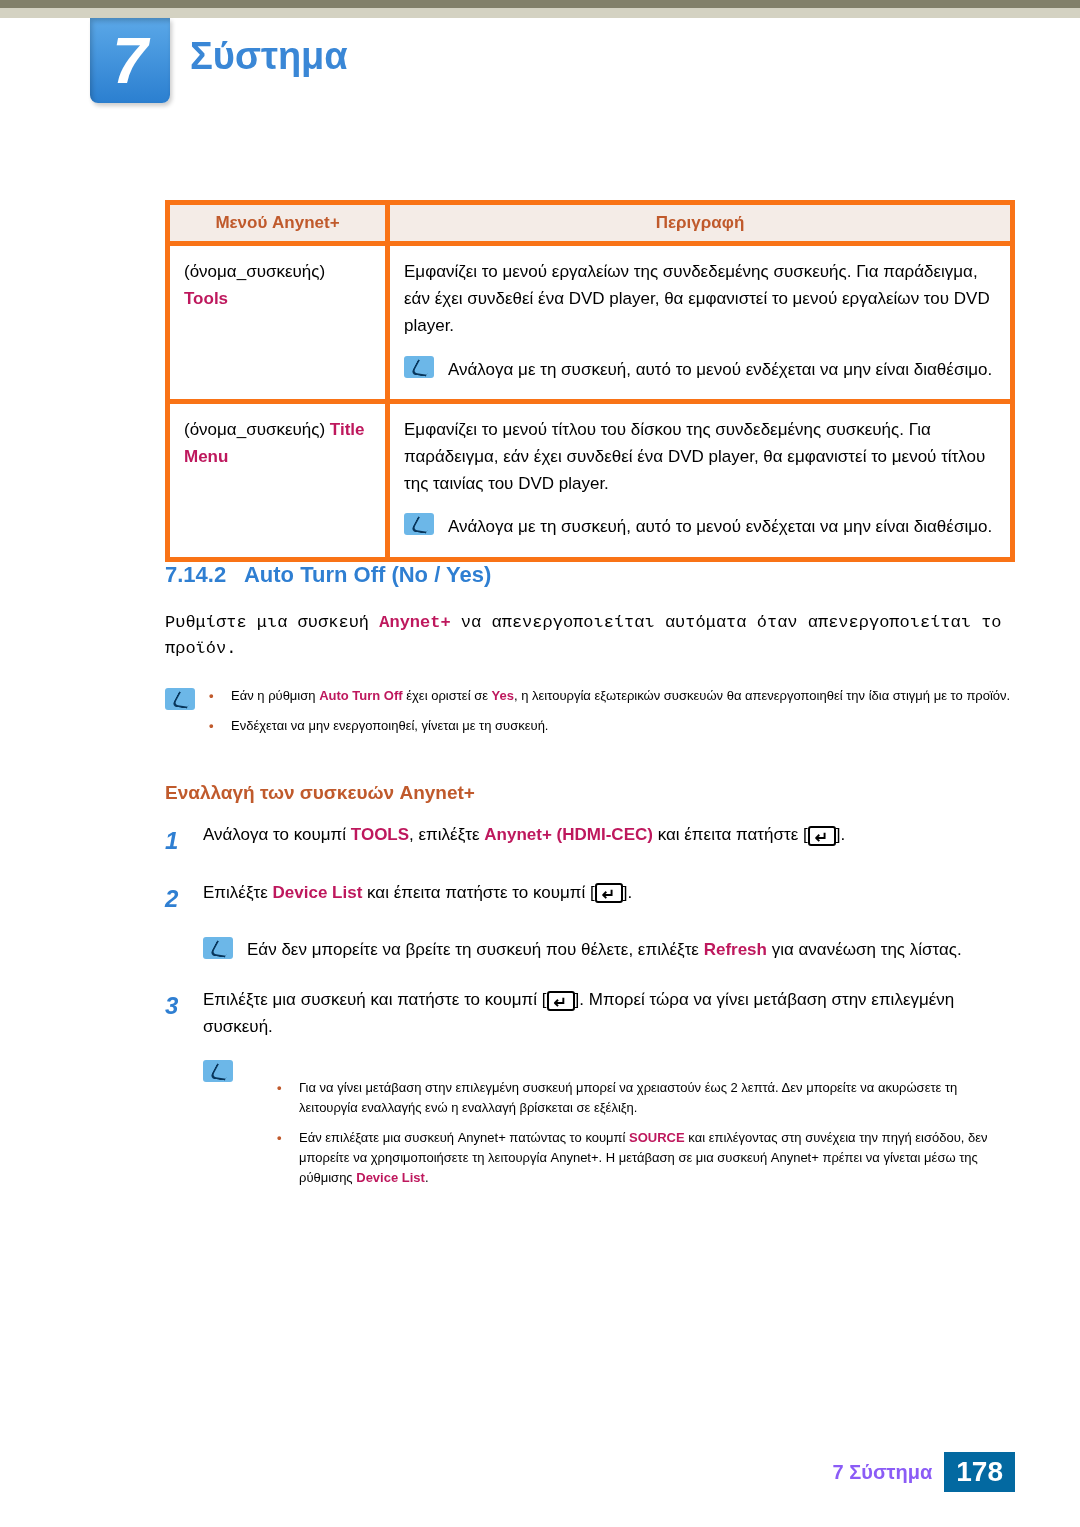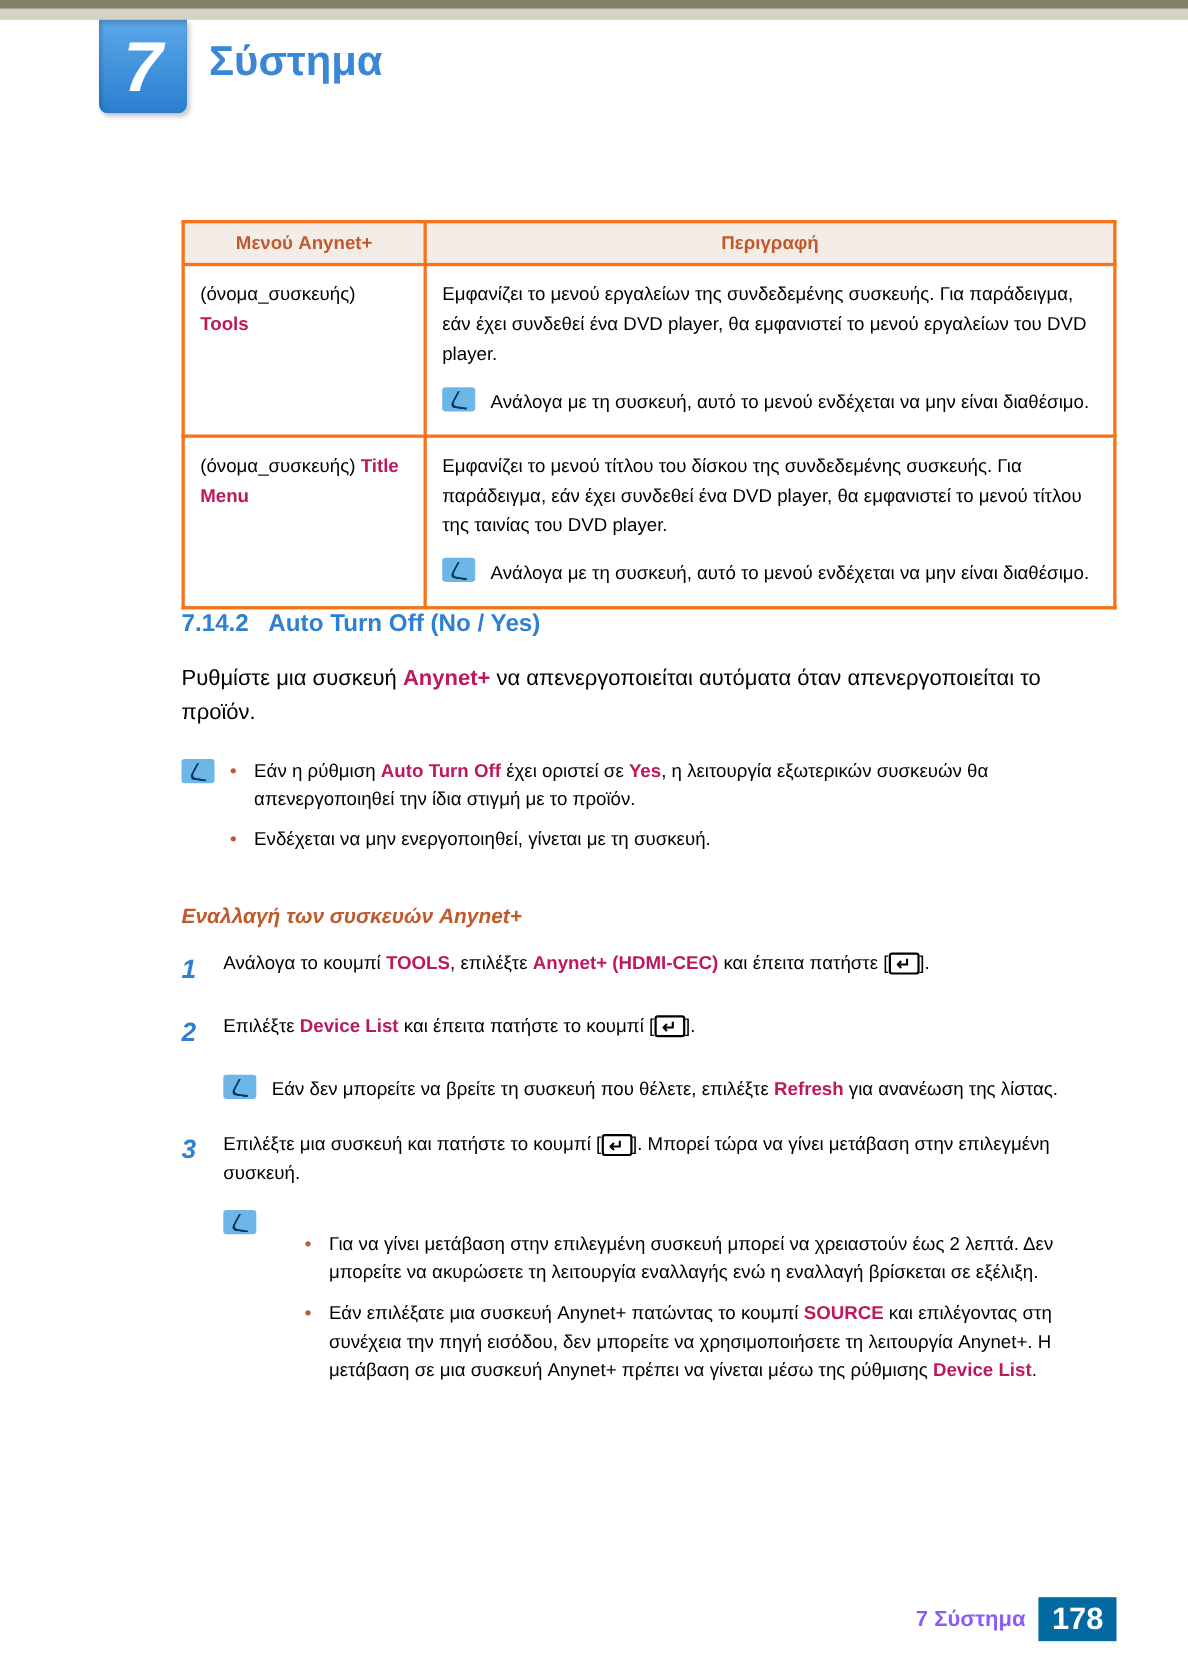--- a/index.html
+++ b/index.html
@@ -3,38 +3,38 @@
 <meta charset="utf-8">
 <style>
   * { margin:0; padding:0; box-sizing:border-box; }
   body { background:#fff; width:1080px; height:1527px; font-family:Arial,Helvetica,sans-serif; position:relative; color:#000; }
   .topbar { position:absolute; top:0; left:0; right:0; height:8px; background:#82806a; }
   .topbar-light { position:absolute; top:8px; left:0; right:0; height:10px; background:#d4d2c2; }
   .chapter-badge { position:absolute; left:90px; top:18px; width:80px; height:85px; background:linear-gradient(180deg,#5ba8e8 0%, #2b7fd0 100%); border-radius:0 0 8px 8px; color:#fff; font-size:64px; font-weight:bold; font-style:italic; display:flex; align-items:center; justify-content:center; box-shadow:2px 3px 5px rgba(0,0,0,.2) inset, 2px 3px 4px rgba(0,0,0,.2); }
   .chapter-title { position:absolute; left:190px; top:35px; font-size:38px; font-weight:bold; color:#3a87d6; }
   .content { position:absolute; left:165px; top:200px; right:65px; }
   table.anytable { border-collapse:collapse; width:100%; font-size:17px; }
-  table.anytable th, table.anytable td { border:3px solid #f97316; vertical-align:top; }
+  table.anytable th, table.anytable td { border:5px solid #f97316; vertical-align:top; }
   table.anytable th { background:#f4ece7; color:#c05a2c; font-weight:bold; text-align:center; padding:8px 10px; }
   table.anytable td { padding:12px 14px 16px 14px; line-height:1.6; }
   .col1 { width:220px; }
   .orange { color:#be185d; font-weight:bold; }
   .note-row { display:flex; align-items:flex-start; margin-top:16px; }
   .note-icon { width:30px; height:22px; background:#6cb7e8; border-radius:3px; margin-right:14px; flex:0 0 30px; position:relative; }
   .note-icon::after { content:""; position:absolute; right:4px; top:4px; width:14px; height:14px; border-bottom:2px solid #08365c; border-left:2px solid #08365c; transform:rotate(8deg) skew(-20deg); border-radius:0 0 0 6px; }
   .sec-num { color:#2f7fd2; font-weight:bold; font-size:22px; }
   .sec-title { color:#2f7fd2; font-weight:bold; font-size:22px; }
   .section { }
-  .para { font-size:20px; line-height:1.55; margin-top:22px; }
+  .para { font-size:17px; line-height:1.55; margin-top:22px;font-family:Liberation Mono, monospace; }
   .top-note { display:flex; align-items:flex-start; margin-top:24px; }
   .top-note .note-icon { margin-top:2px; }
   ul.bullets { list-style:none; margin:0; }
-  ul.bullets li { font-size:17px; line-height:1.55; padding-left:22px; position:relative; margin-bottom:10px; }
+  ul.bullets li { font-size:13px; line-height:1.55; padding-left:22px; position:relative; margin-bottom:10px; }
   ul.bullets li::before { content:"•"; position:absolute; left:0; color:#c05a2c; font-weight:bold; }
-  .subhead { color:#c05a2c; font-weight:bold; font-size:19px; margin-top:36px;font-style:italic; }
+  .subhead { color:#c05a2c; font-weight:bold; font-size:19px; margin-top:36px; }
   .steps { margin-top:18px; }
   .step { display:flex; margin-bottom:20px; font-size:17px; line-height:1.55; }
   .step-num { color:#2f7fd2; font-size:24px; font-style:italic; font-weight:bold; width:38px; flex:0 0 38px; }
   .enter-icon { display:inline-block; width:28px; height:20px; border:2px solid #000; border-radius:3px; vertical-align:middle; position:relative; }
   .enter-icon::after { content:"↵"; position:absolute; left:5px; top:-2px; font-size:16px; font-weight:bold; }
   .inner-note { display:flex; align-items:flex-start; margin-top:4px; margin-bottom:24px; margin-left:38px; }
   .inner-note .txt { font-size:17px; line-height:1.55; }
   .big-note { display:flex; align-items:flex-start; margin-left:38px; margin-top:18px; }
   .big-note .nb-body { font-size:17px; line-height:1.55; }
   .big-note ul.bullets { margin-top:18px; margin-left:30px; }

